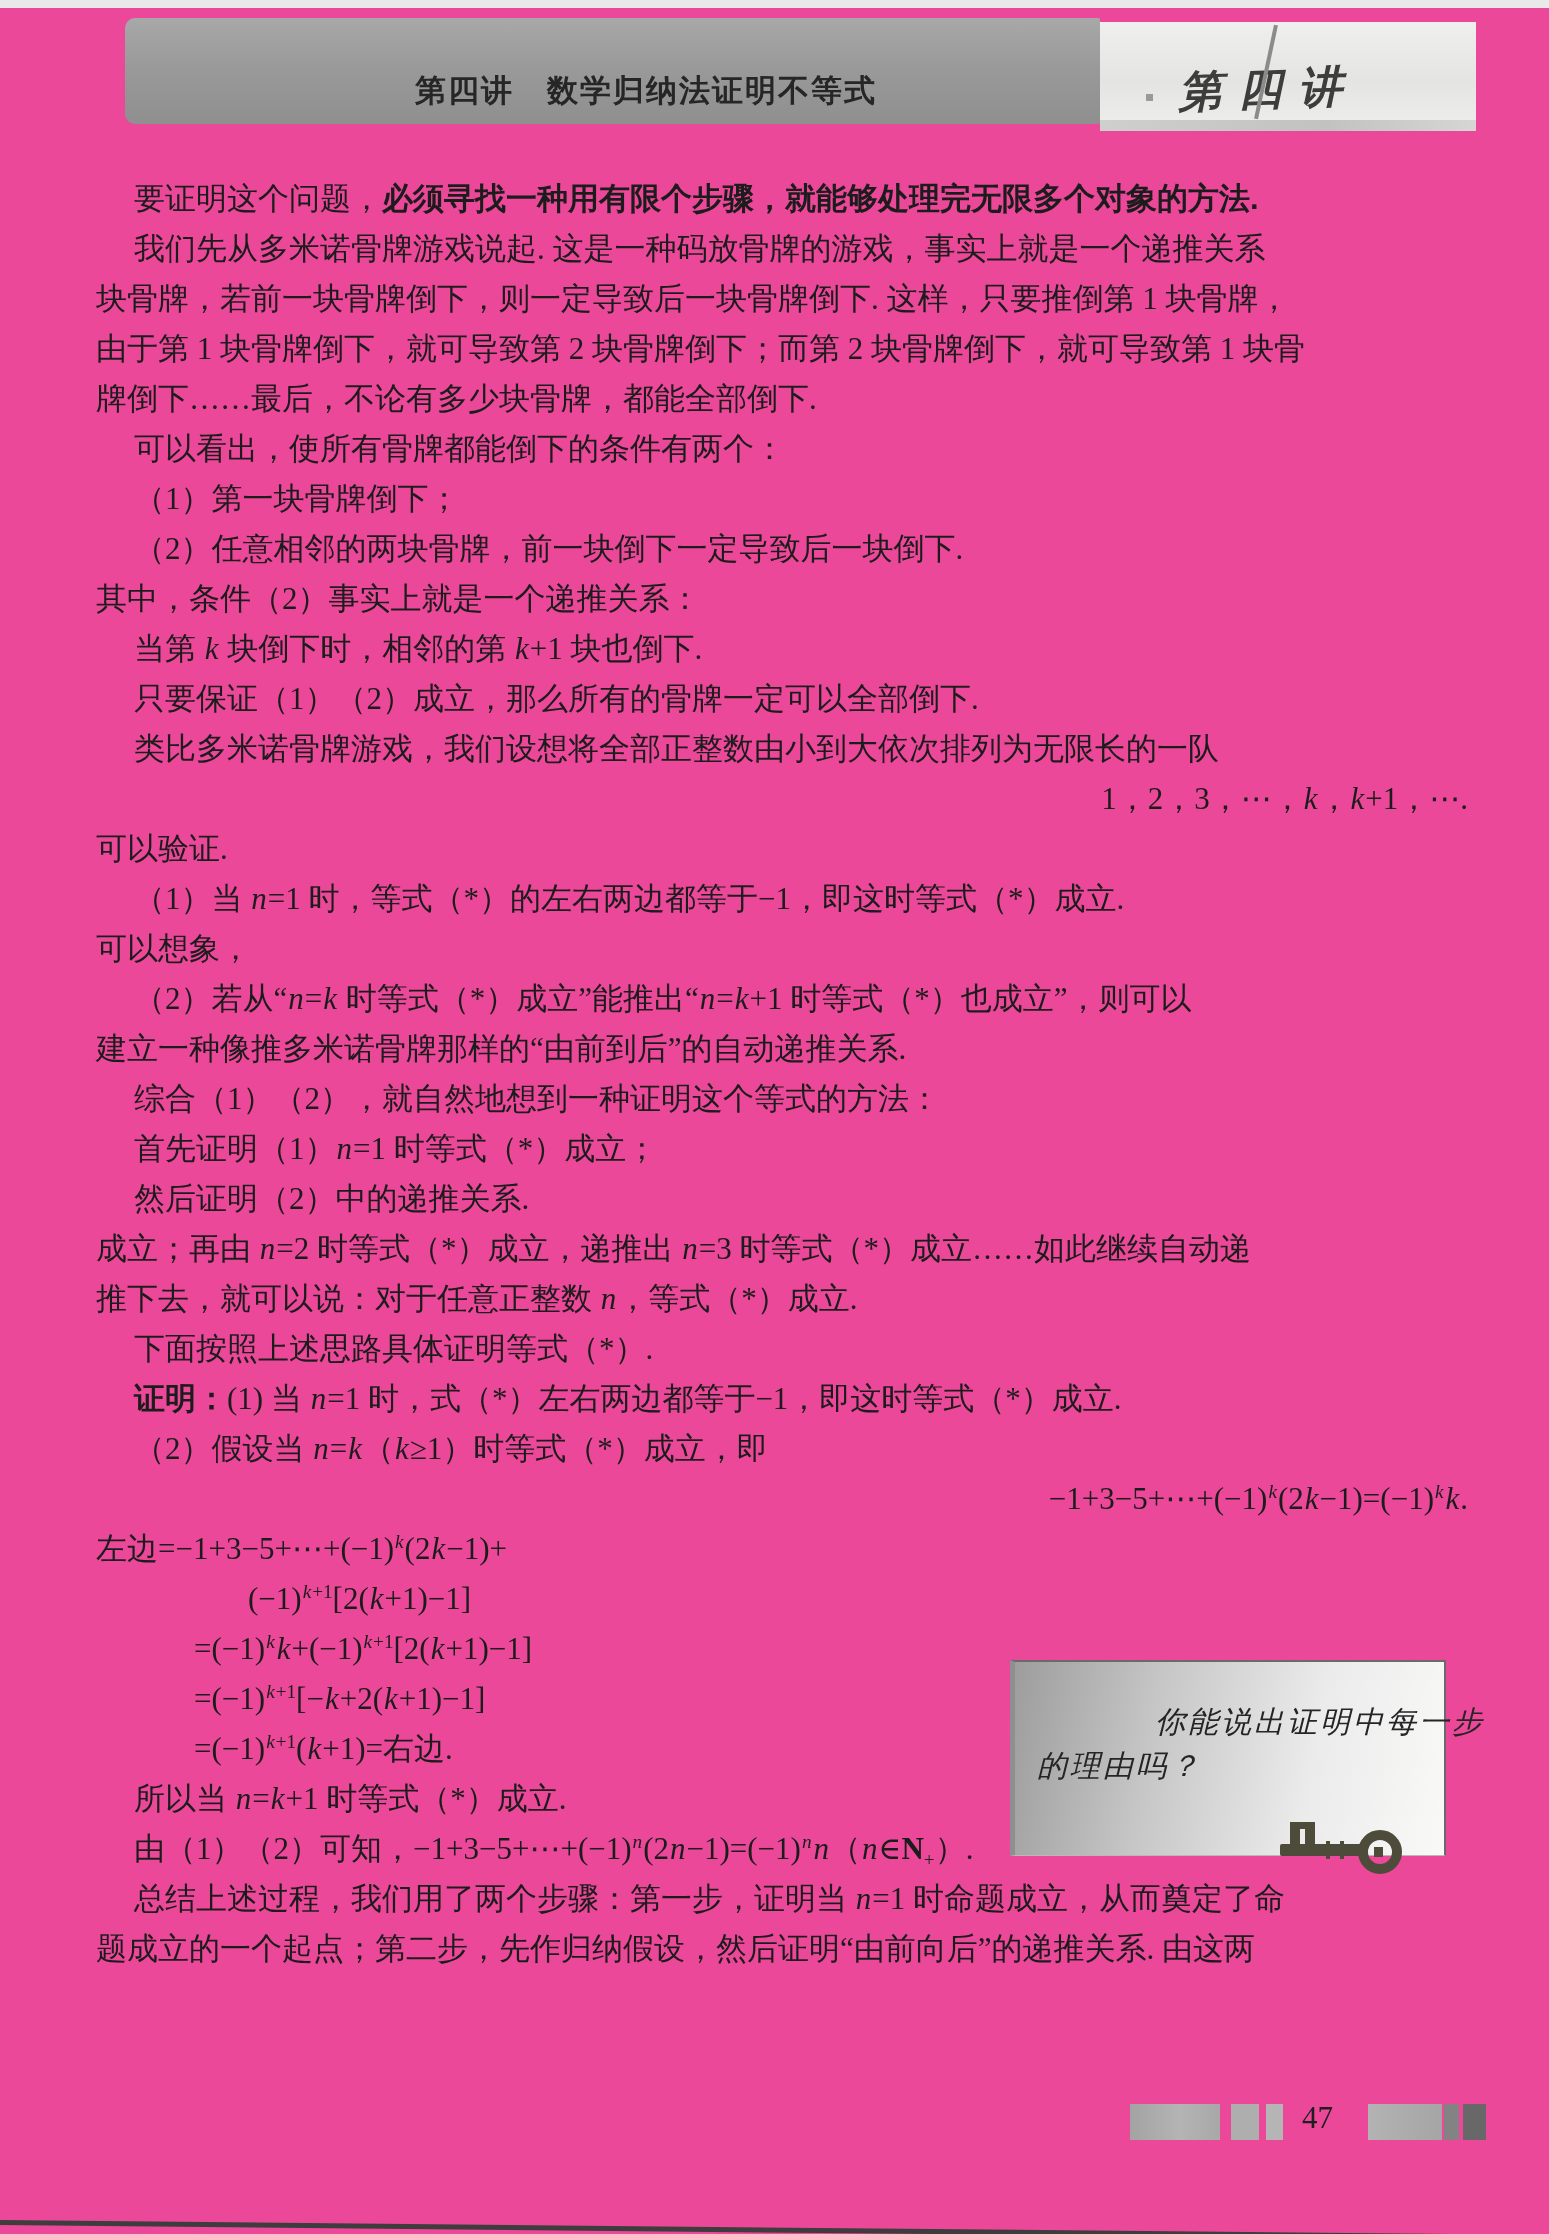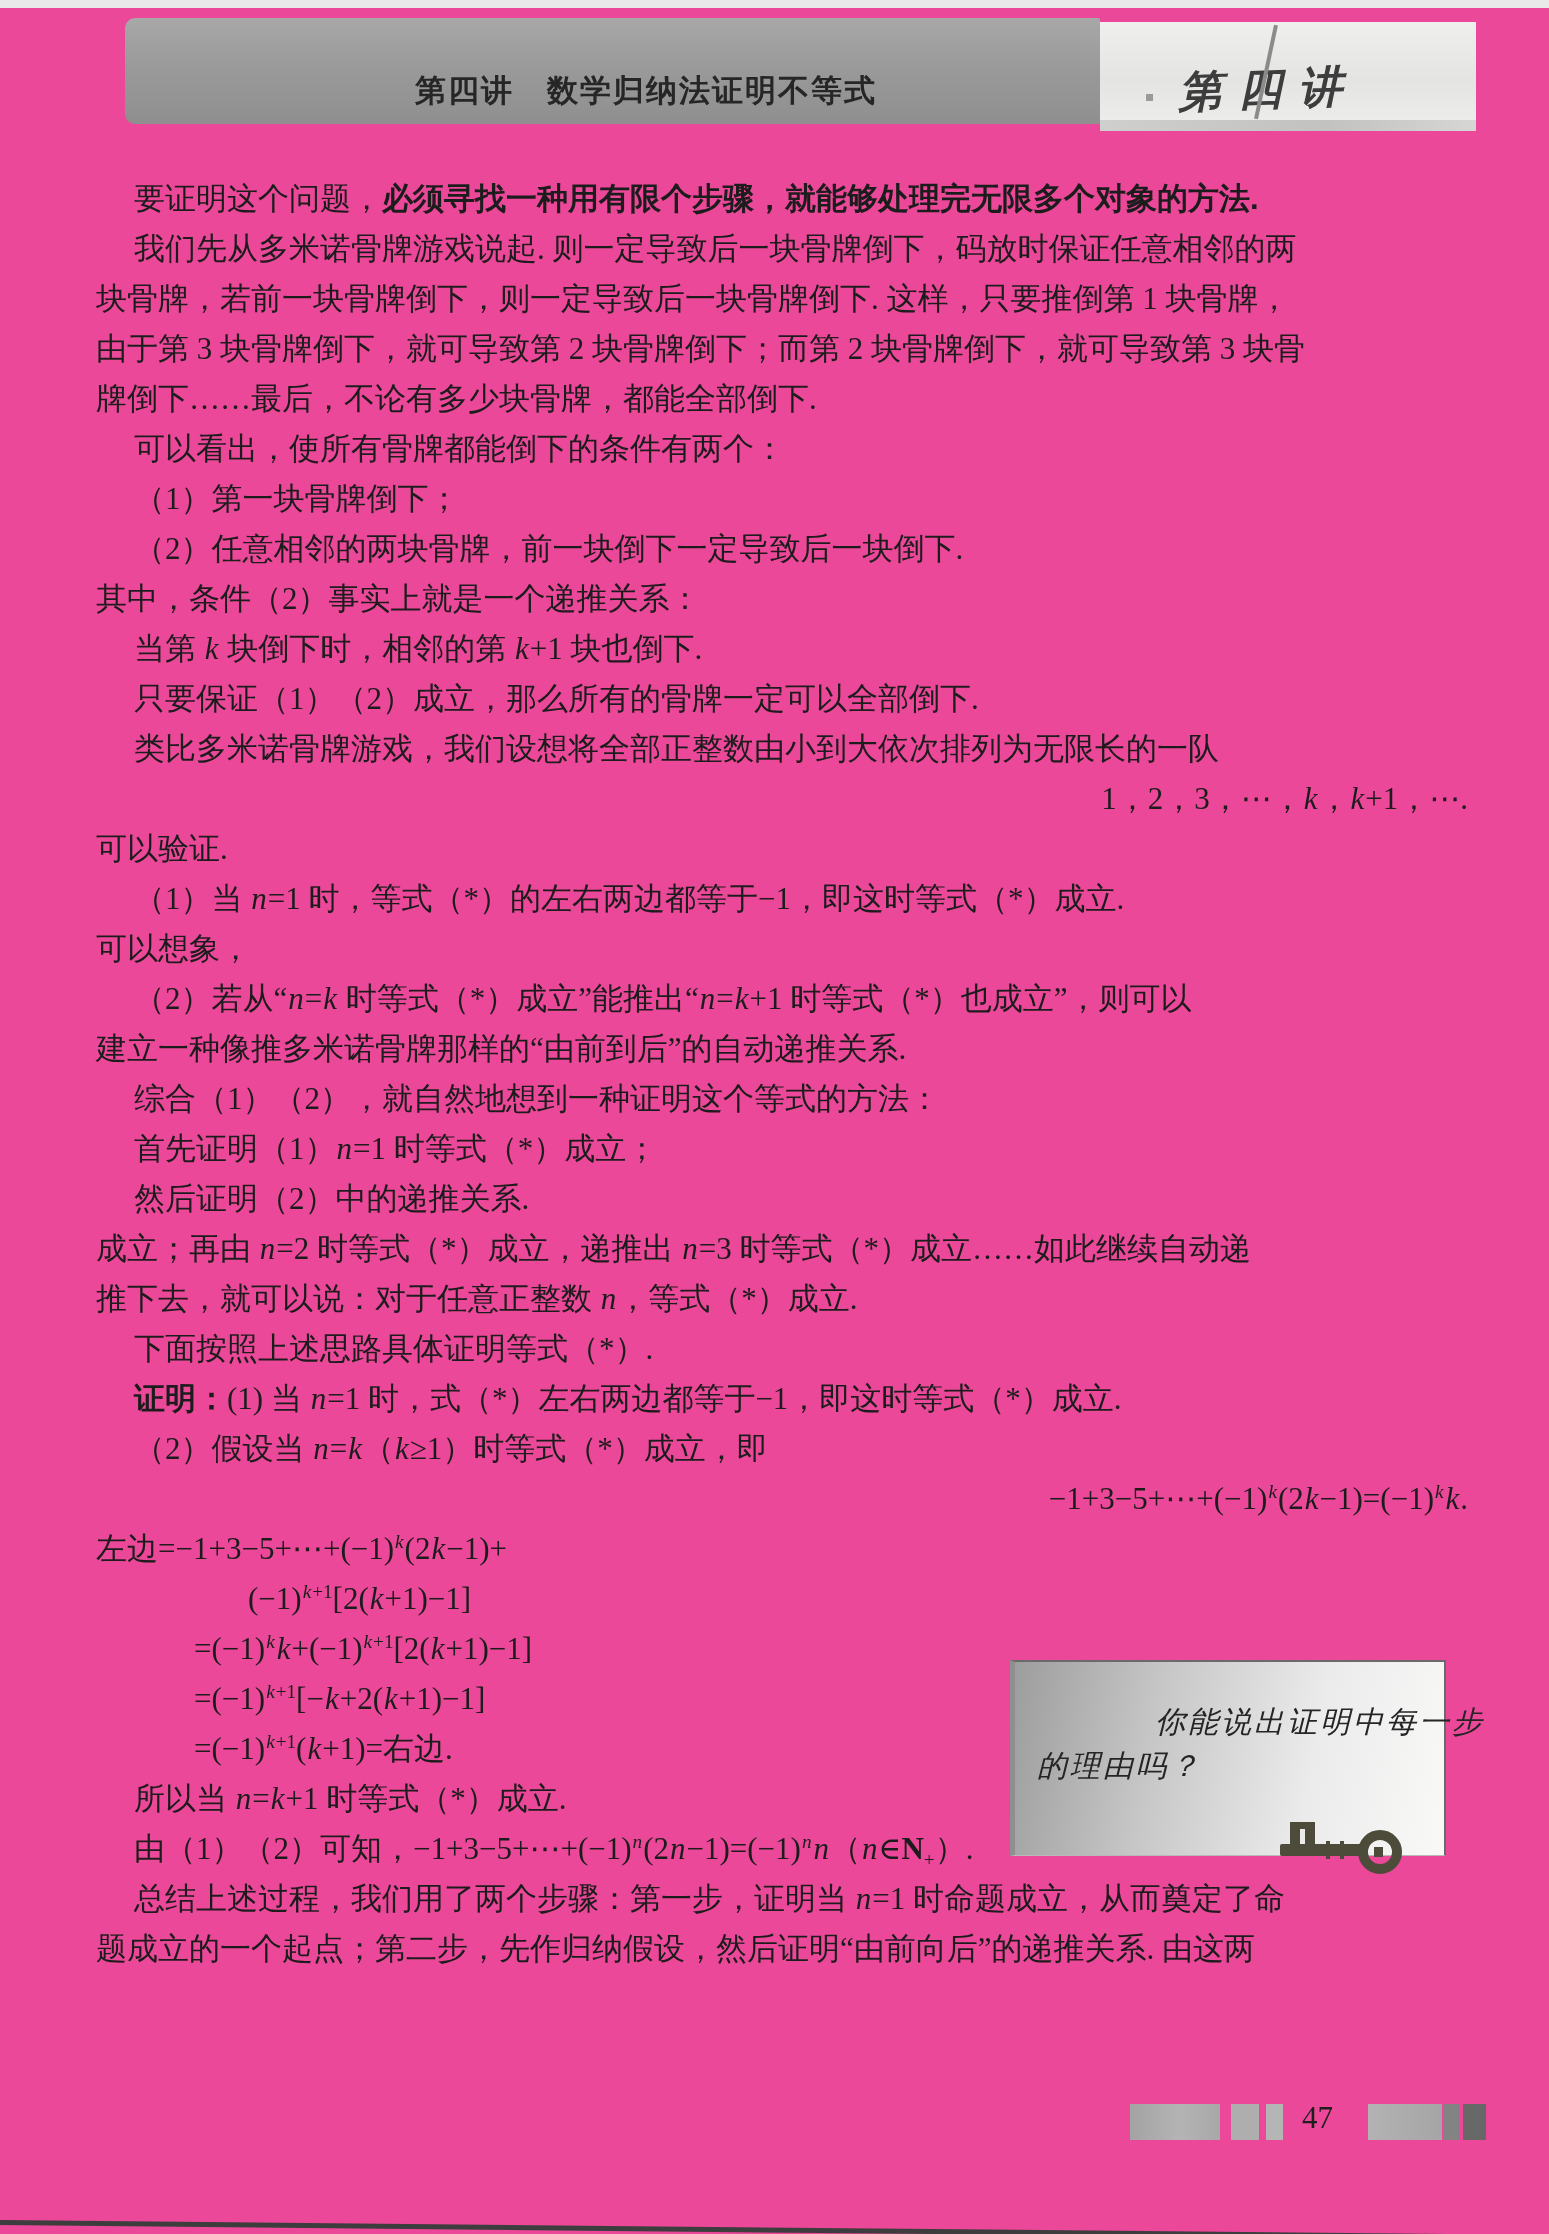--- a/index.html
+++ b/index.html
@@ -97,23 +97,23 @@
   </div>
   <div class="corner-area">
     <div class="corner-dot"></div>
     <div class="corner-label">第四讲</div>
     <div class="corner-slash"></div>
   </div>
   <div class="corner-strip"></div>
 
   <div class="body-text">
       <div class="line indent">要证明这个问题，<b class="hb">必须寻找一种用有限个步骤，就能够处理完无限多个对象的方法.</b></div>
-      <div class="line indent">我们先从多米诺骨牌游戏说起. 则一定导致后一块骨牌倒下，码放时保证任意相邻的两</div>
+      <div class="line indent">我们先从多米诺骨牌游戏说起. 这是一种码放骨牌的游戏，事实上就是一个递推关系</div>
       <div class="line flush">块骨牌，若前一块骨牌倒下，则一定导致后一块骨牌倒下. 这样，只要推倒第 1 块骨牌，</div>
-      <div class="line flush">由于第 3 块骨牌倒下，就可导致第 2 块骨牌倒下；而第 2 块骨牌倒下，就可导致第 3 块骨</div>
+      <div class="line flush">由于第 1 块骨牌倒下，就可导致第 2 块骨牌倒下；而第 2 块骨牌倒下，就可导致第 1 块骨</div>
       <div class="line flush">牌倒下……最后，不论有多少块骨牌，都能全部倒下.</div>
       <div class="line indent">可以看出，使所有骨牌都能倒下的条件有两个：</div>
       <div class="line indent">（1）第一块骨牌倒下；</div>
       <div class="line indent">（2）任意相邻的两块骨牌，前一块倒下一定导致后一块倒下.</div>
       <div class="line flush">其中，条件（2）事实上就是一个递推关系：</div>
       <div class="line indent">当第 <i>k</i> 块倒下时，相邻的第 <i>k</i>+1 块也倒下.</div>
       <div class="line indent">只要保证（1）（2）成立，那么所有的骨牌一定可以全部倒下.</div>
       <div class="line indent">类比多米诺骨牌游戏，我们设想将全部正整数由小到大依次排列为无限长的一队</div>
       <div class="line center">1，2，3，⋯，<i>k</i>，<i>k</i>+1，⋯.</div>
       <div class="line flush">可以验证.</div>

